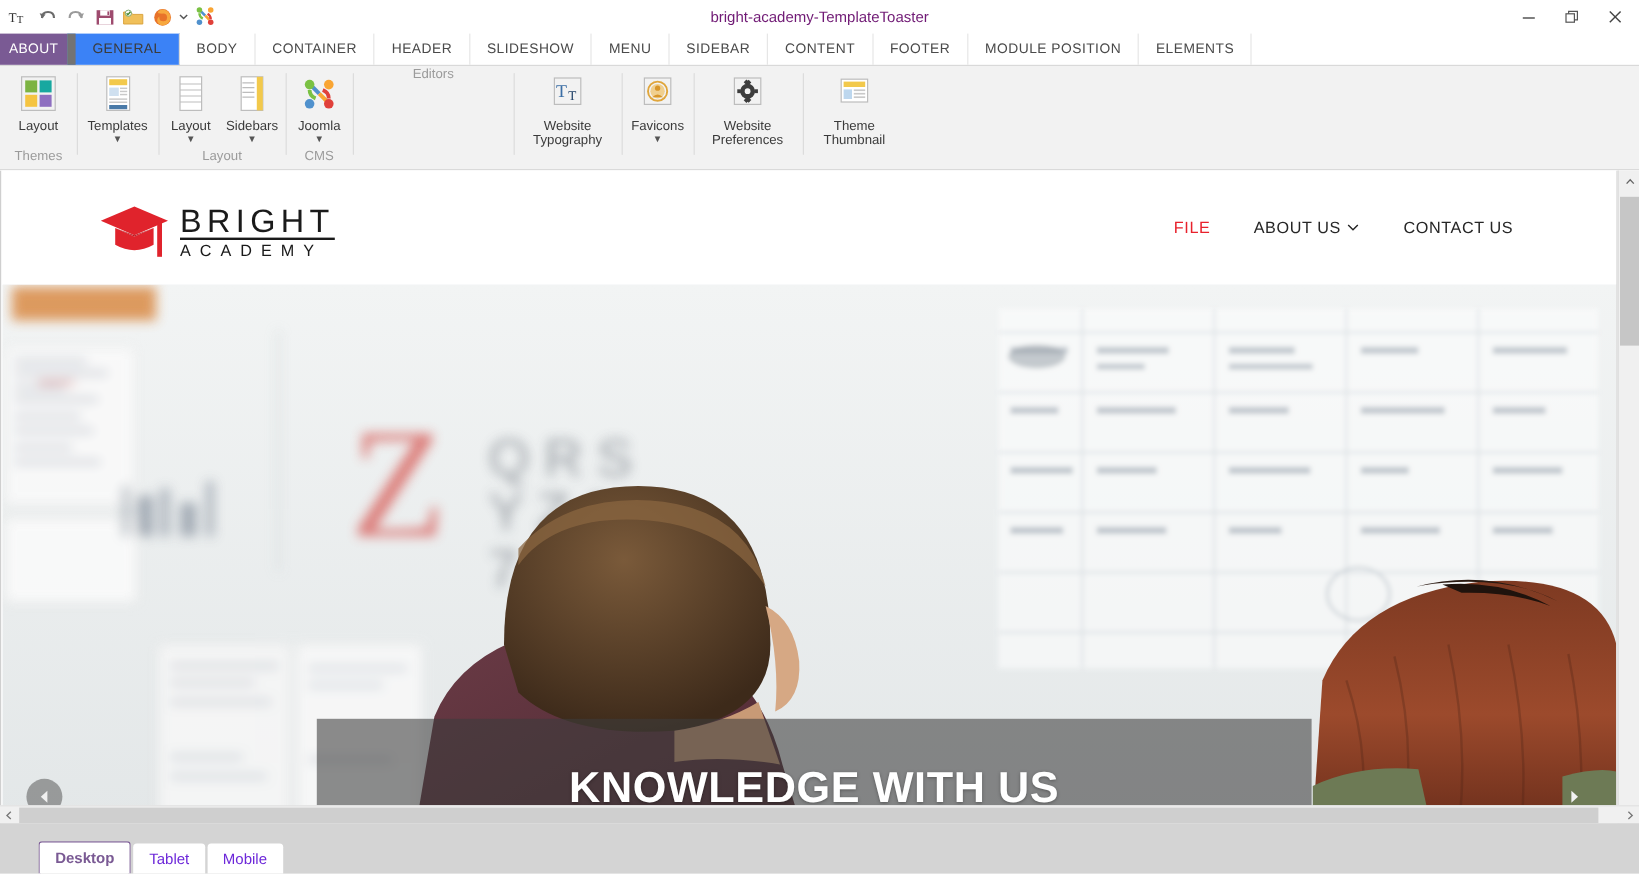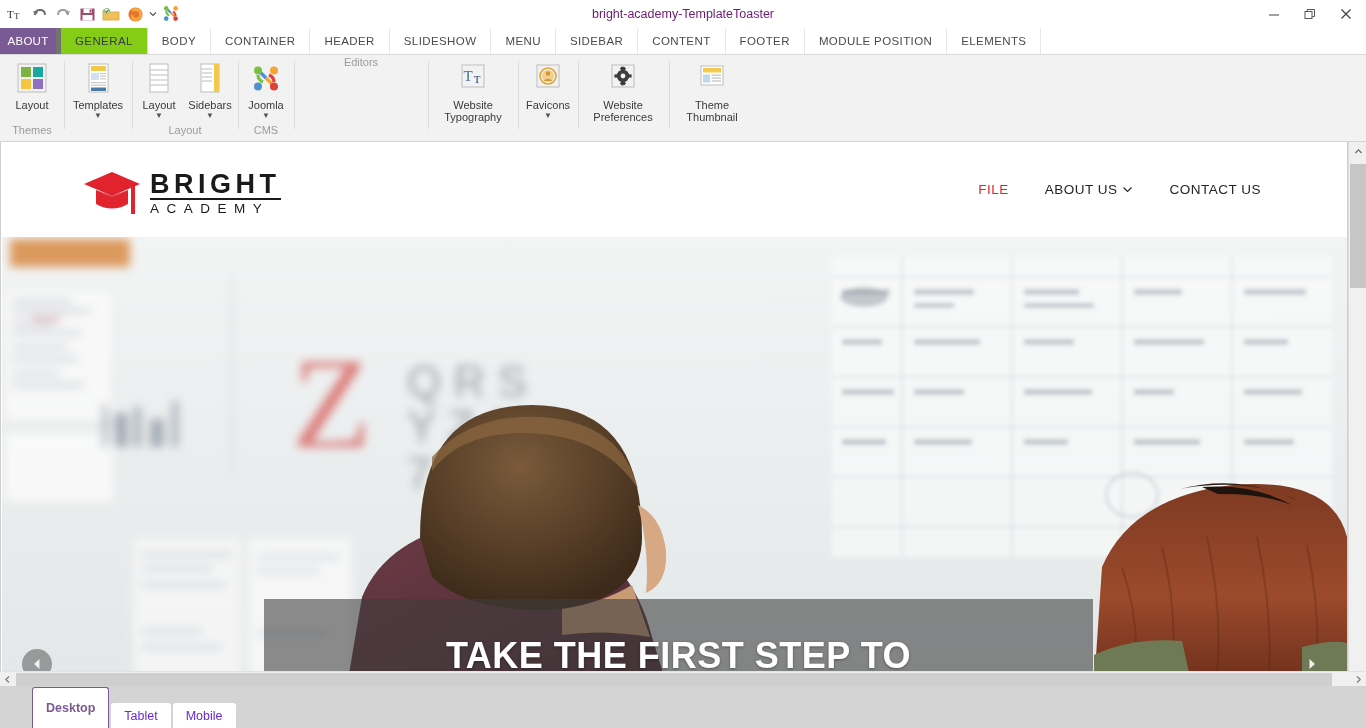--- a/index.html
+++ b/index.html
@@ -42,21 +42,21 @@
   .tab-file {
     width: 56px; background: #7a5a94; color: #fff;
     display: flex; align-items: center; justify-content: center;
     font-size: 11.5px; letter-spacing: .3px; cursor: pointer;
   }
   .rtab {
     padding: 0 14px; display: flex; align-items: center;
     font-size: 11.5px; color: #4a4a4a; letter-spacing: .4px; cursor: pointer;
     border-right: 1px solid #e6e6e6;
   }
-  .rtab.active { background: #84cc16; color: #3b3b3b; border-right: 1px solid #d9d9d9; border-left: 5px solid #737373; }
+  .rtab.active { background: #3b82f6; color: #3b3b3b; border-right: 1px solid #d9d9d9; border-left: 7px solid #737373; }
 
   
   .ribbon {
     position: absolute; left: 0; top: 55px; width: 1366px; height: 87px;
     background: #f2f2f2; border-bottom: 1px solid #d4d4d4;
     display: flex; align-items: flex-start;
   }
   .rgroup { position: relative; height: 87px; display: flex; flex-direction: column; }
   .rgroup-items { display: flex; align-items: flex-start; height: 68px; padding: 4px 2px 0 2px; }
   .rgroup-label {
@@ -88,21 +88,21 @@
     background: #fff; overflow: hidden;
   }
 
   
   .site-header {
     position: absolute; left: 1px; top: 0; width: 1345px; height: 95px; background: #fff;
   }
   .logo { position: absolute; left: 80px; top: 28px; display: flex; align-items: center; }
   .logo-text { margin-left: 6px; }
   .logo-bright {
-    font-size: 27px; font-weight: bold; letter-spacing: 4.5px; color: #1a1a1a;
+    font-size: 27px; font-weight: normal; letter-spacing: 4.5px; color: #1a1a1a;
     font-family: "Liberation Sans", sans-serif; line-height: 26px;
   }
   .logo-academy {
     font-size: 13.5px; letter-spacing: 7.5px; color: #1a1a1a; line-height: 16px;
     border-top: 2px solid #1a1a1a; padding-top: 1px; margin-top: 1px;
   }
   .site-nav {
     position: absolute; right: 86px; top: 40px; display: flex; align-items: center; gap: 36px;
   }
   .nav-item {
@@ -162,21 +162,21 @@
   }
   .devtabs { position: absolute; left: 32px; bottom: 0; display: flex; align-items: flex-end; }
   .devtab {
     height: 25px; padding: 0 13px; background: #fff; color: #6d28d9;
     font-size: 12.5px; display: flex; align-items: center; cursor: pointer;
     border-top-left-radius: 3px; border-top-right-radius: 3px;
     margin-right: 2px;
   }
   .devtab.active {
     color: #7a5a94; font-weight: bold;
-    border: 1px solid #7a5a94; border-bottom: none; height: 41px;
+    border: 1px solid #7a5a94; border-bottom: none; height: 27px;
   }
 </style>
 </head>
 <body>
 
 <div class="titlebar">
   <div class="win-title">bright-academy-TemplateToaster</div>
 
   <div class="qat">
     <div class="qat-btn" title="Tt">
@@ -630,21 +630,20 @@
             <path d="M1305 308 Q1320 384 1314 449"></path>
           </g>
           <path d="M1092 418 Q1130 400 1180 404 L1190 449 L1092 449 Z" fill="#6d7a55"></path>
           <path d="M1300 410 Q1330 402 1345 406 L1345 449 L1300 449 Z" fill="#6d7a55"></path>
         </g>
       </svg>
 
       <div class="overlay-box"></div>
 
       <div class="hero-title">
-        <div>TAKE THE FIRST STEP TO</div>
         <div>KNOWLEDGE WITH US</div>
       </div>
 
       <div class="slider-arrow-left">
         <svg width="14" height="14" viewBox="0 0 14 14">
             <path d="M9.5 2 L4 7 L9.5 12 Z" fill="#f0f0f0"></path>
           </svg>
       </div>
       <div class="slider-arrow-right">
         <svg width="14" height="14" viewBox="0 0 14 14">

